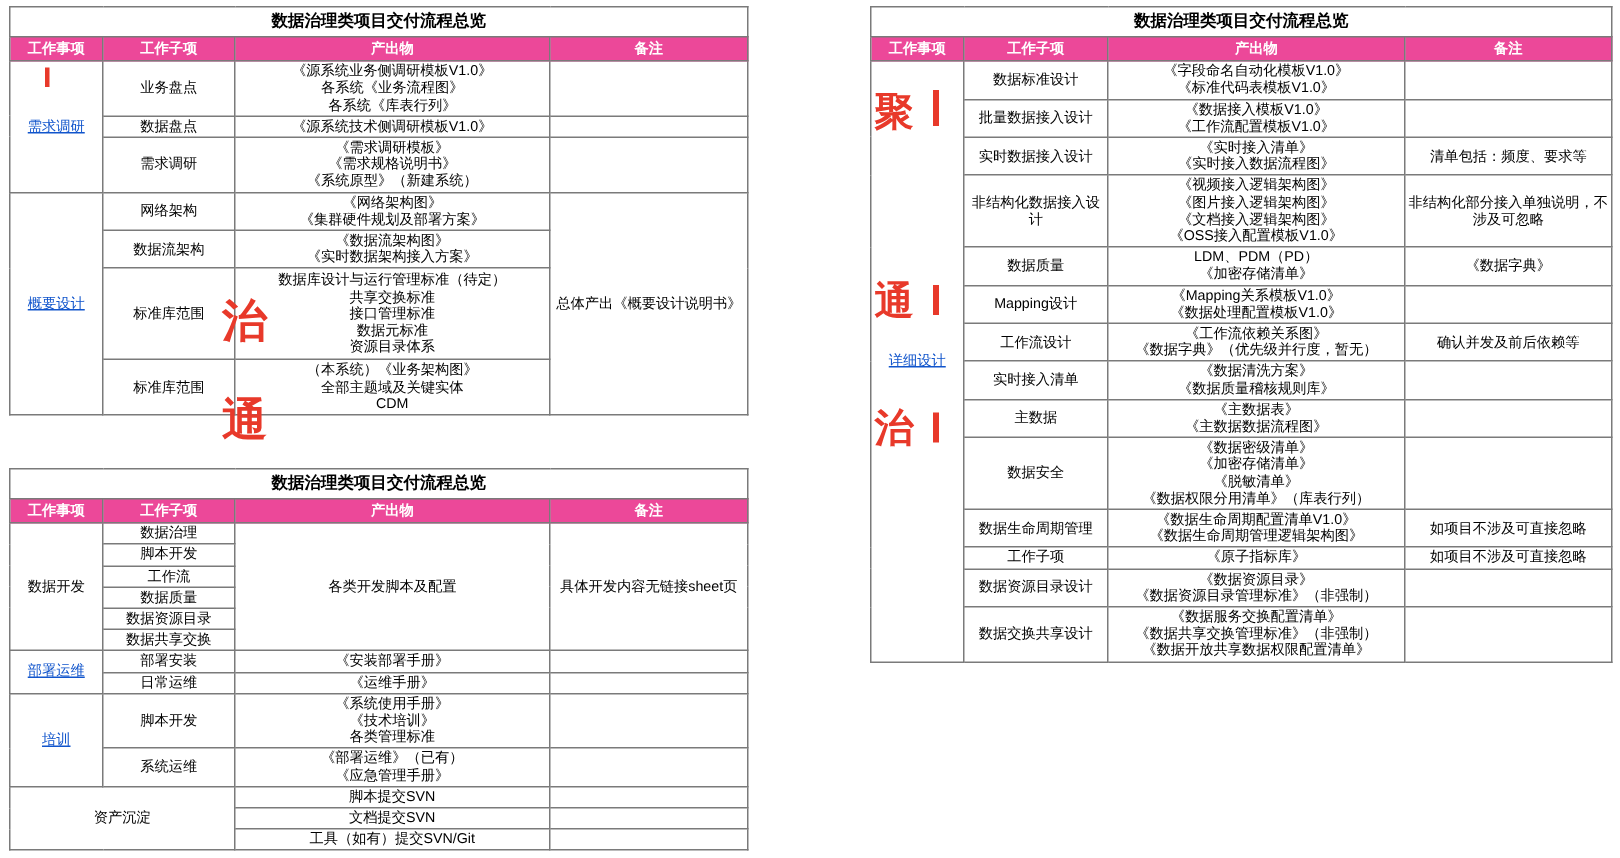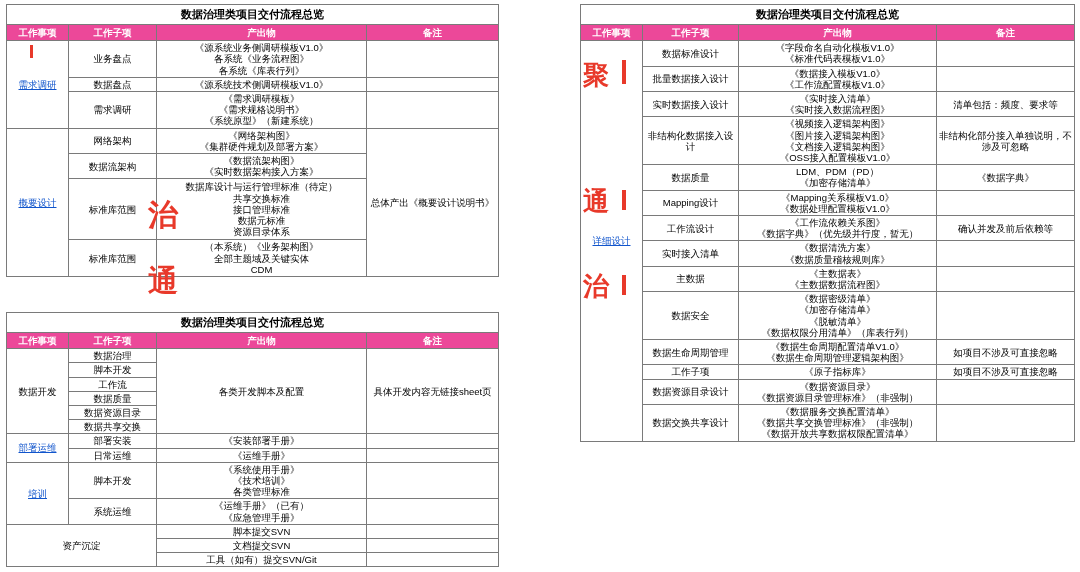--- a/index.html
+++ b/index.html
@@ -189,21 +189,21 @@
     <tr>
       <td rowspan="2"><span class="link">培训</span></td>
       <td>脚本开发</td>
       <td class="multi">《系统使用手册》
 《技术培训》
 各类管理标准</td>
       <td></td>
     </tr>
     <tr>
       <td>系统运维</td>
-      <td class="multi">《运维手册》（已有）
+      <td class="multi">《部署运维》（已有）
 《应急管理手册》</td>
       <td></td>
     </tr>
     <tr>
       <td colspan="2" rowspan="3">资产沉淀</td>
       <td>脚本提交SVN</td>
       <td></td>
     </tr>
     <tr>
       <td>文档提交SVN</td>

